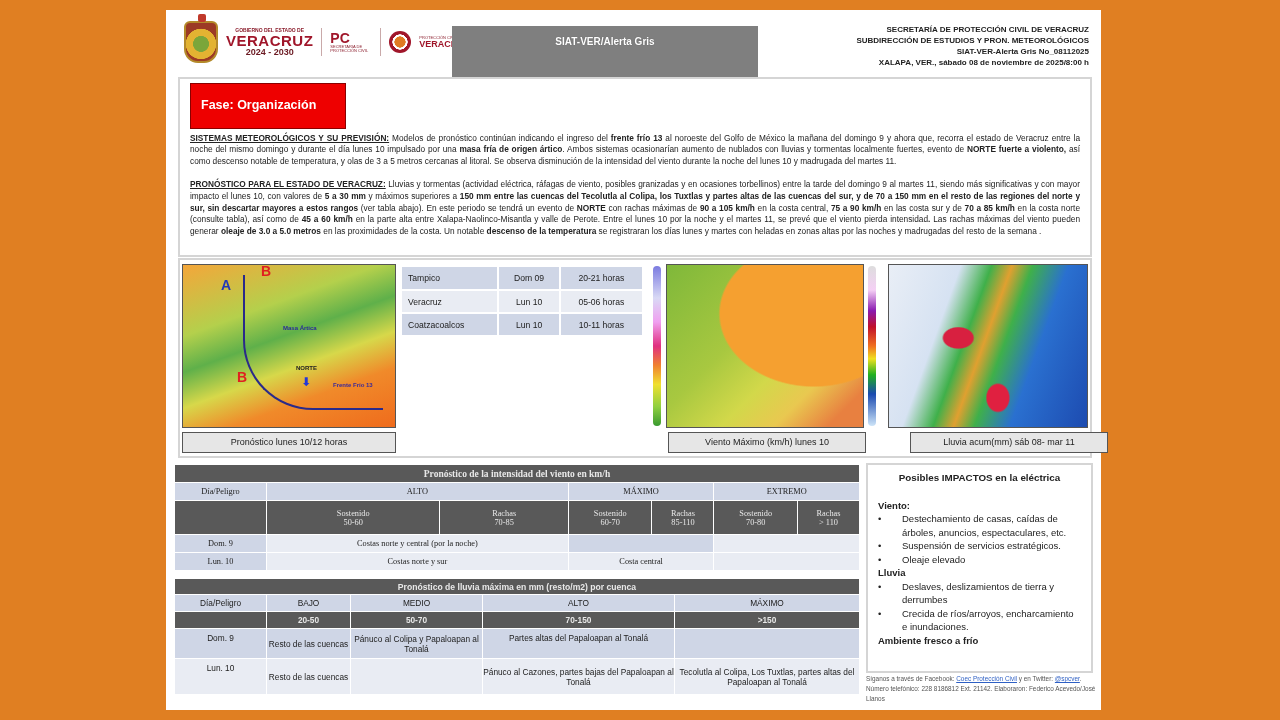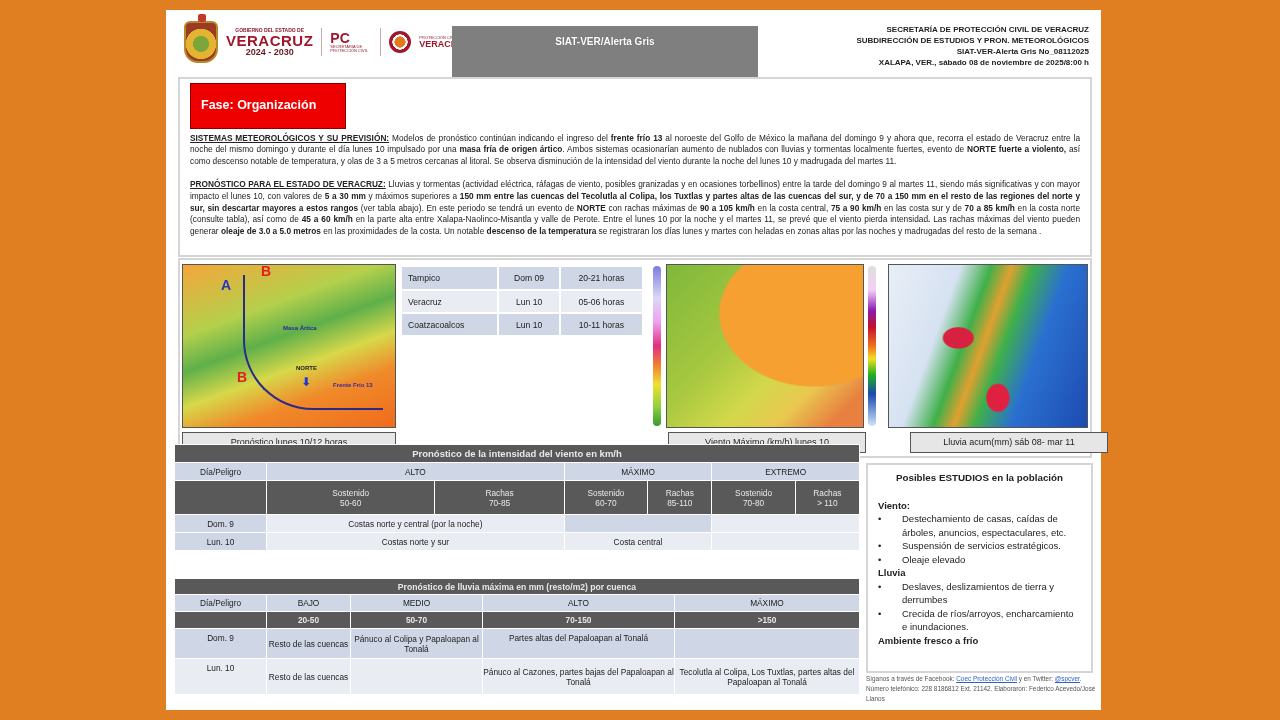--- a/index.html
+++ b/index.html
@@ -58,21 +58,21 @@
   .ports tr:nth-child(even) td { background: #e9ecf3; }
   .ports td:nth-child(2), .ports td:nth-child(3) { text-align: center; }
 
   .scale { position: absolute; top: 6px; width: 8px; height: 160px; border-radius: 4px; }
   .scale-wind { left: 473px; background: linear-gradient(#7b7be0, #d9d9f5 20%, #f0a0f0 35%, #e03080 50%, #f08030 62%, #f0e030 74%, #90d040 88%, #3a9a30); }
   .scale-rain { left: 688px; background: linear-gradient(#ddd, #f5d0f5 15%, #8a1ab0 28%, #c0102a 38%, #f07020 50%, #f0e020 58%, #20b020 68%, #1a4ab0 80%, #cde4f8); }
   .map-wind { left: 486px; width: 198px; background: radial-gradient(ellipse at 75% 30%, #f5a030 0 45%, transparent 46%), linear-gradient(135deg, #7fb83a 0%, #a8c840 40%, #d2d84a 60%, #e9c850 75%, #e88040 90%); }
   .map-rain { left: 708px; width: 200px; background: radial-gradient(ellipse at 35% 45%, #d82040 0 8%, transparent 9%), radial-gradient(ellipse at 55% 82%, #e02040 0 7%, transparent 8%), linear-gradient(110deg, #e9eef6 0%, #d6e2f2 28%, #3fb04a 40%, #e0a030 48%, #3fb04a 56%, #2a70d0 70%, #1d4bb0 100%); }
 
   
-  .wind { position: absolute; left: 8px; top: 434px; width: 686px; border-collapse: collapse; font-size: 8.3px; }
+  .wind { position: absolute; left: 8px; top: 454px; width: 686px; border-collapse: collapse; font-size: 8.3px; font-family: Liberation Serif, serif; }
   .wind td, .rain td { border: 1px solid #fff; text-align: center; }
   .dark { background: #595959; color: #e8e8e8; }
   .lt1 { background: #cfd6e6; }
   .lt2 { background: #e9ecf3; }
   .tbl-title { background: #595959; color: #e8e8e8; font-weight: bold; font-size: 9.5px; height: 18px; }
 
   .rain { position: absolute; left: 8px; top: 568px; width: 686px; border-collapse: collapse; font-size: 8.3px; }
 
   
   .impacts { position: absolute; left: 700px; top: 453px; width: 227px; height: 210px; border: 2px solid #d5d5d5; padding: 6px 10px; font-size: 9.5px; line-height: 13.5px; }
@@ -253,21 +253,21 @@
       <td class="lt2" style="vertical-align:top;padding-top:4px;">Lun. 10</td>
       <td class="lt2">Resto de las cuencas</td>
       <td class="lt2"></td>
       <td class="lt2">Pánuco al Cazones, partes bajas del Papaloapan al Tonalá</td>
       <td class="lt2">Tecolutla al Colipa, Los Tuxtlas, partes altas del Papaloapan al Tonalá</td>
     </tr>
   </tbody>
     </table>
 
   <div class="impacts">
-    <h3>Posibles ESTUDIOS en la población</h3>
+    <h3>Posibles IMPACTOS en la eléctrica</h3>
     <div class="cat">Viento:</div>
     <ul>
       <li>Destechamiento de casas, caídas de árboles, anuncios, espectaculares, etc.</li>
       <li>Suspensión de servicios estratégicos.</li>
       <li>Oleaje elevado</li>
     </ul>
     <div class="cat">Lluvia</div>
     <ul>
       <li>Deslaves, deslizamientos de tierra y derrumbes</li>
       <li>Crecida de ríos/arroyos, encharcamiento e inundaciones.</li>

